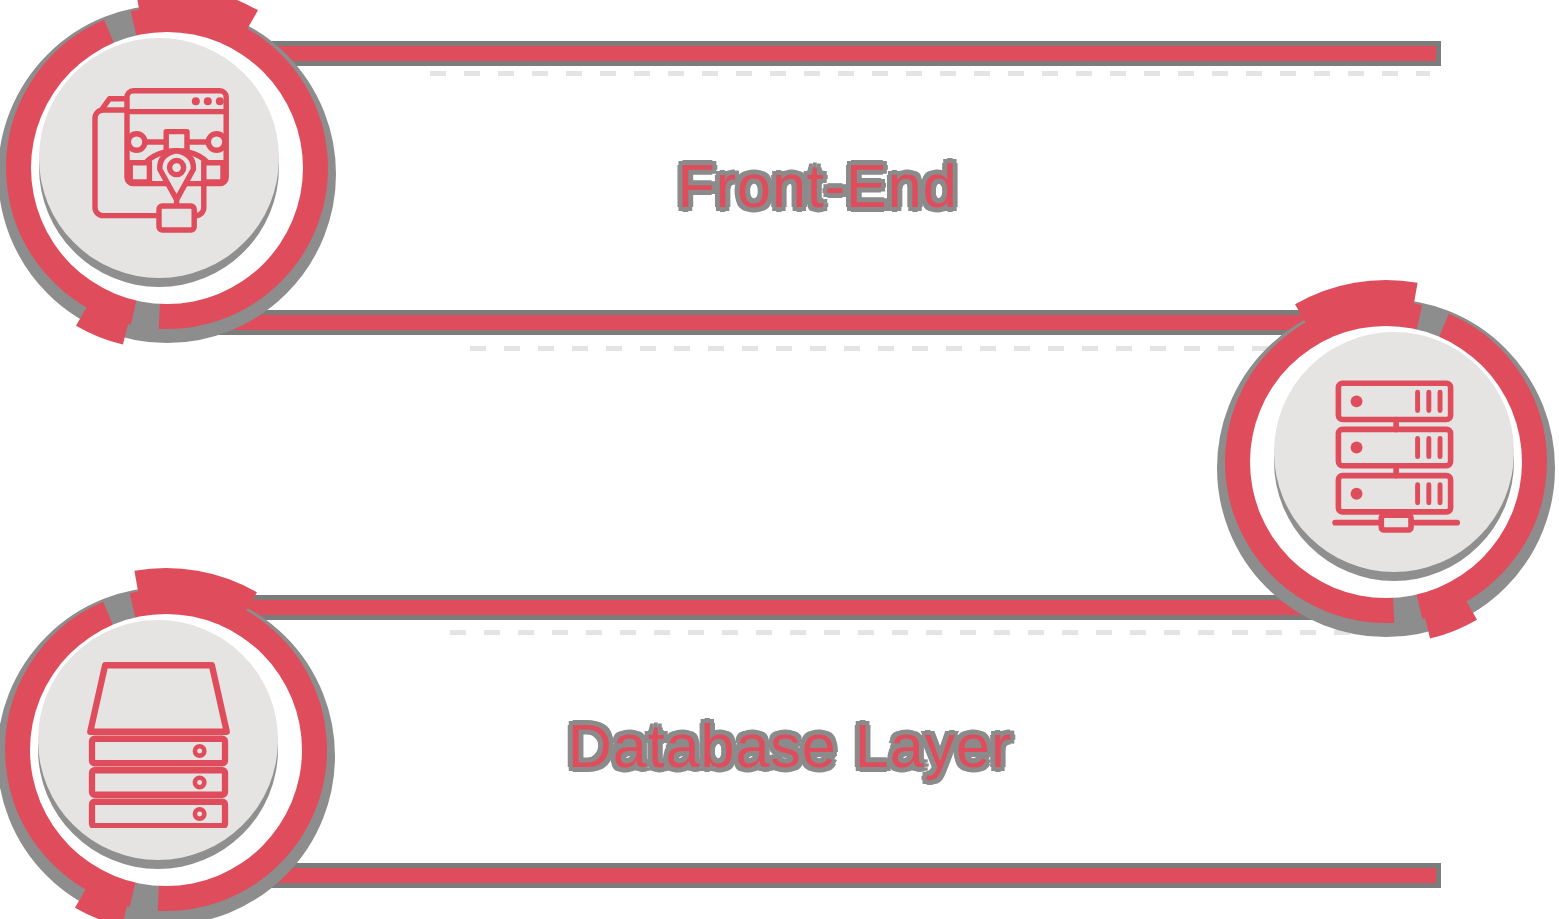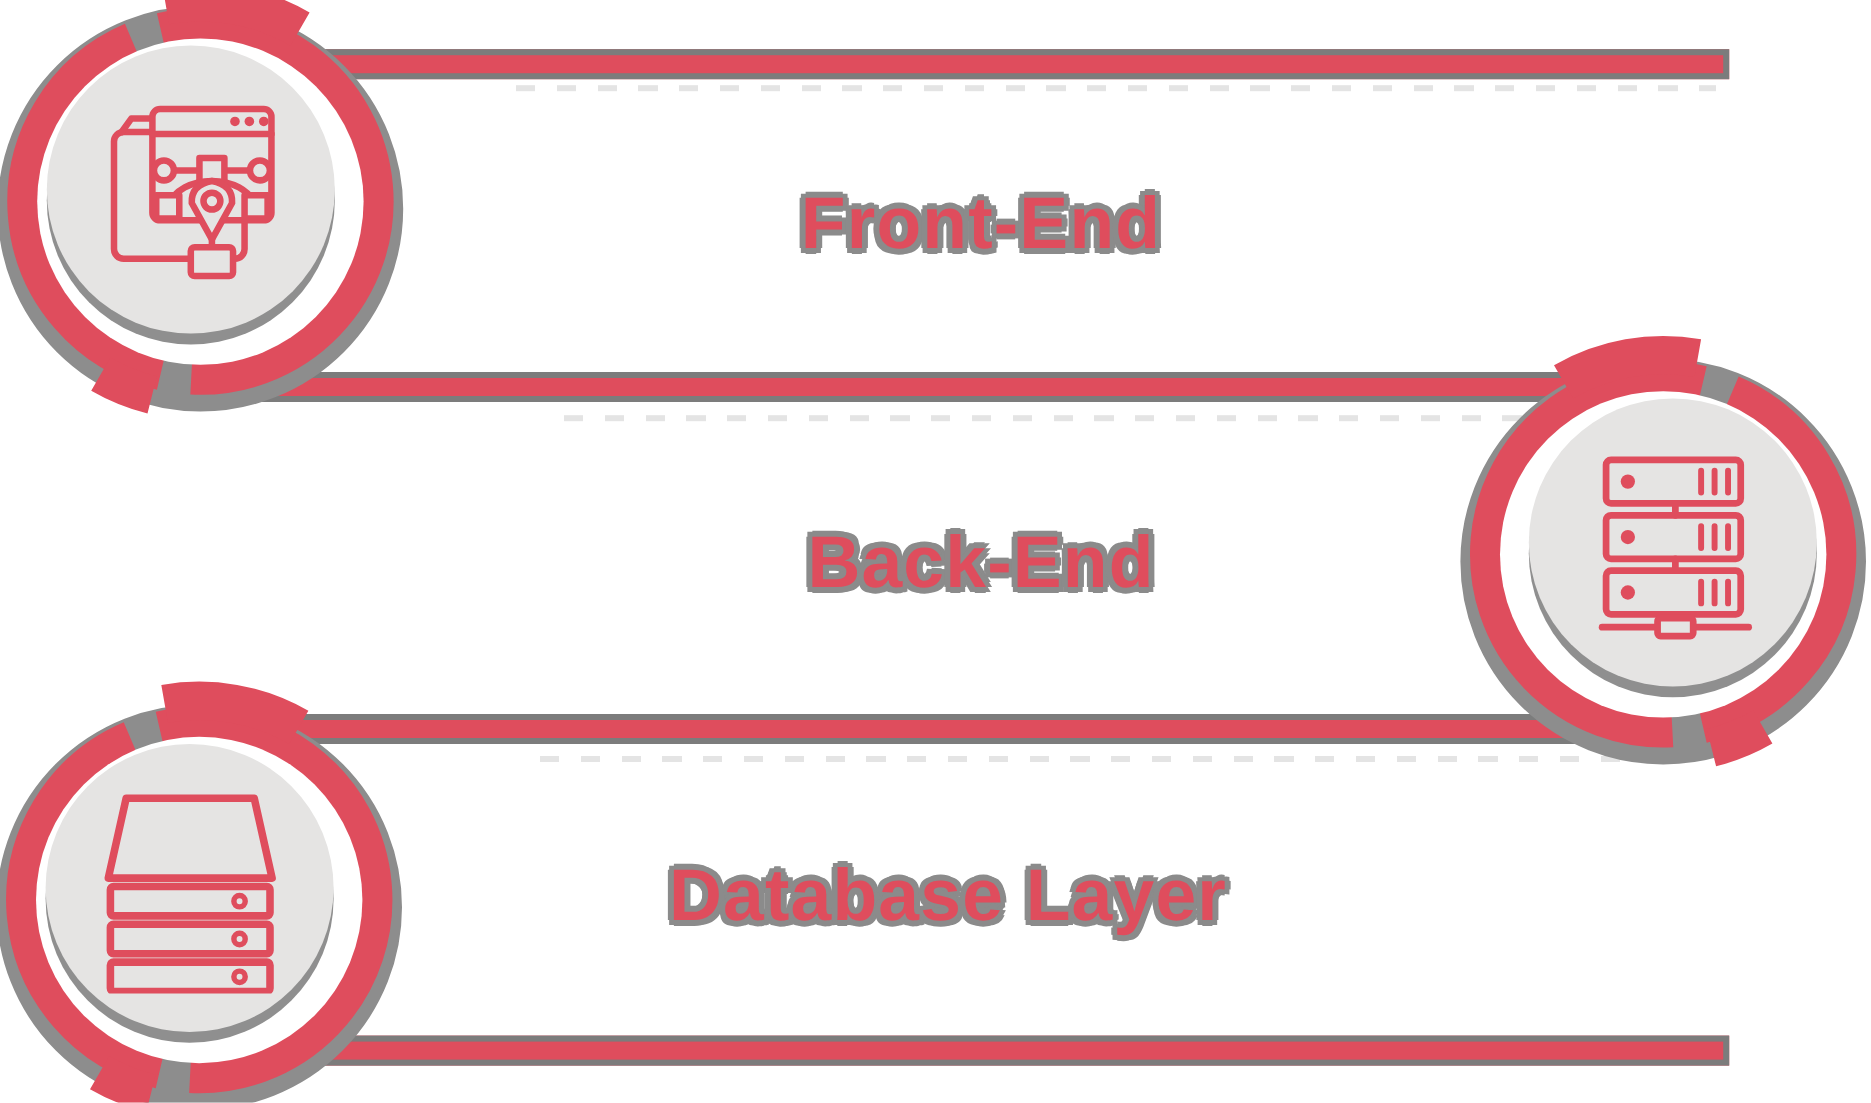--- a/index.html
+++ b/index.html
@@ -17,21 +17,21 @@
   .bar4{left:130px;top:863px;width:1311px;}
   .dash-strip{
     position:absolute;height:5px;z-index:1;opacity:.75;
     background:repeating-linear-gradient(90deg,#DBDBDB 0 16px,transparent 16px 34px);
   }
   .dash1{left:430px;top:71px;width:1000px;}
   .dash2{left:470px;top:346px;width:800px;}
   .dash3{left:450px;top:630px;width:930px;}
   .layer-label{
     position:absolute;left:0;right:0;padding-left:76px;text-align:center;
-    z-index:2;color:#DF4D5D;font-size:61px;font-weight:bold;letter-spacing:1px;
+    z-index:2;color:#DF4D5D;font-size:61px;font-weight:normal;letter-spacing:1px;
     line-height:61px;
     text-shadow:
       0 -5px 0 #8B8B8B, 0 5px 0 #8B8B8B, -5px 0 0 #8B8B8B, 5px 0 0 #8B8B8B,
       -4px -4px 0 #8B8B8B, 4px -4px 0 #8B8B8B, -4px 4px 0 #8B8B8B, 4px 4px 0 #8B8B8B;
   }
   .label1{top:156px;}
   .label2{top:438px;}
   .label3{top:716px;padding-left:21px;}
   .badge{position:absolute;z-index:3;}
   .badge1{left:-33px;top:-32px;}
@@ -50,21 +50,20 @@
   <div class="bar bar1"></div>
   <div class="bar bar2"></div>
   <div class="bar bar3"></div>
   <div class="bar bar4"></div>
 
   <div class="dash-strip dash1"></div>
   <div class="dash-strip dash2"></div>
   <div class="dash-strip dash3"></div>
 
   <div class="layer-label label1">Front-End</div>
-  <div class="layer-label label2">Back-End</div>
   <div class="layer-label label3">Database Layer</div>
 
   <svg class="badge badge1" width="400" height="400" viewBox="0 0 400 400">
     <circle cx="200" cy="206" r="148" fill="none" stroke="#8D8D8D" stroke-width="42"></circle>
     <path d="M166.7 55.8 A148 148 0 1 1 192.3 347.8" fill="none" stroke="#DF4D5D" stroke-width="26"></path>
     <path d="M142.2 63.8 A148 148 0 0 0 166.7 344.2" fill="none" stroke="#DF4D5D" stroke-width="26"></path>
     <path d="M283 56.2 A166 166 0 0 0 171.2 36.5" fill="none" stroke="#DF4D5D" stroke-width="32"></path>
     <path d="M117 343.8 A166 166 0 0 0 159.8 361.1" fill="none" stroke="#DF4D5D" stroke-width="32"></path>
     <circle cx="200" cy="200" r="136" fill="#FFFFFF"></circle>
     <circle cx="192" cy="199" r="120" fill="#8F8F8F"></circle>

